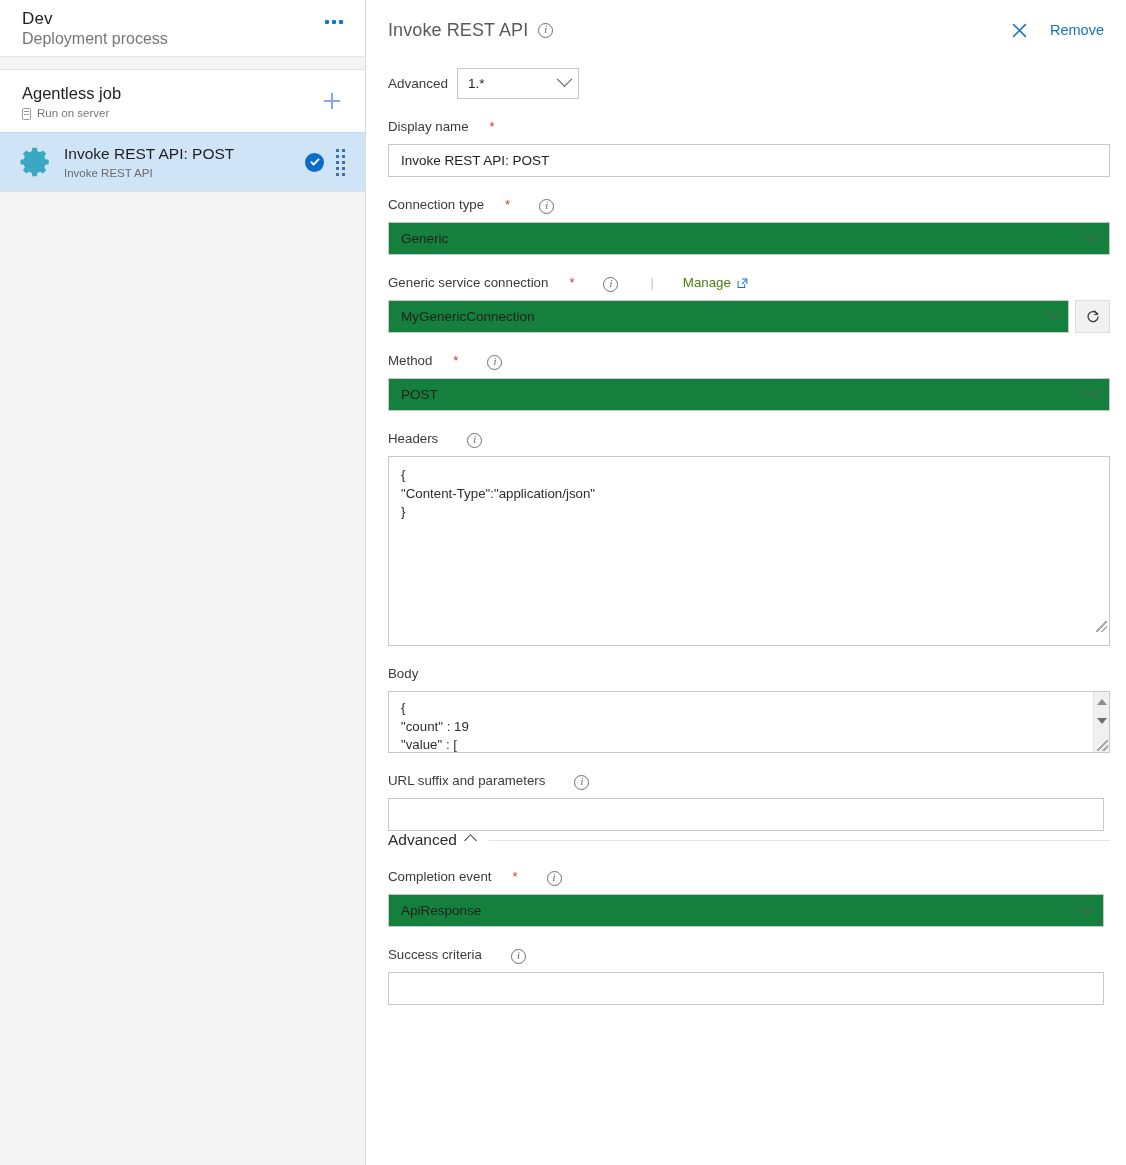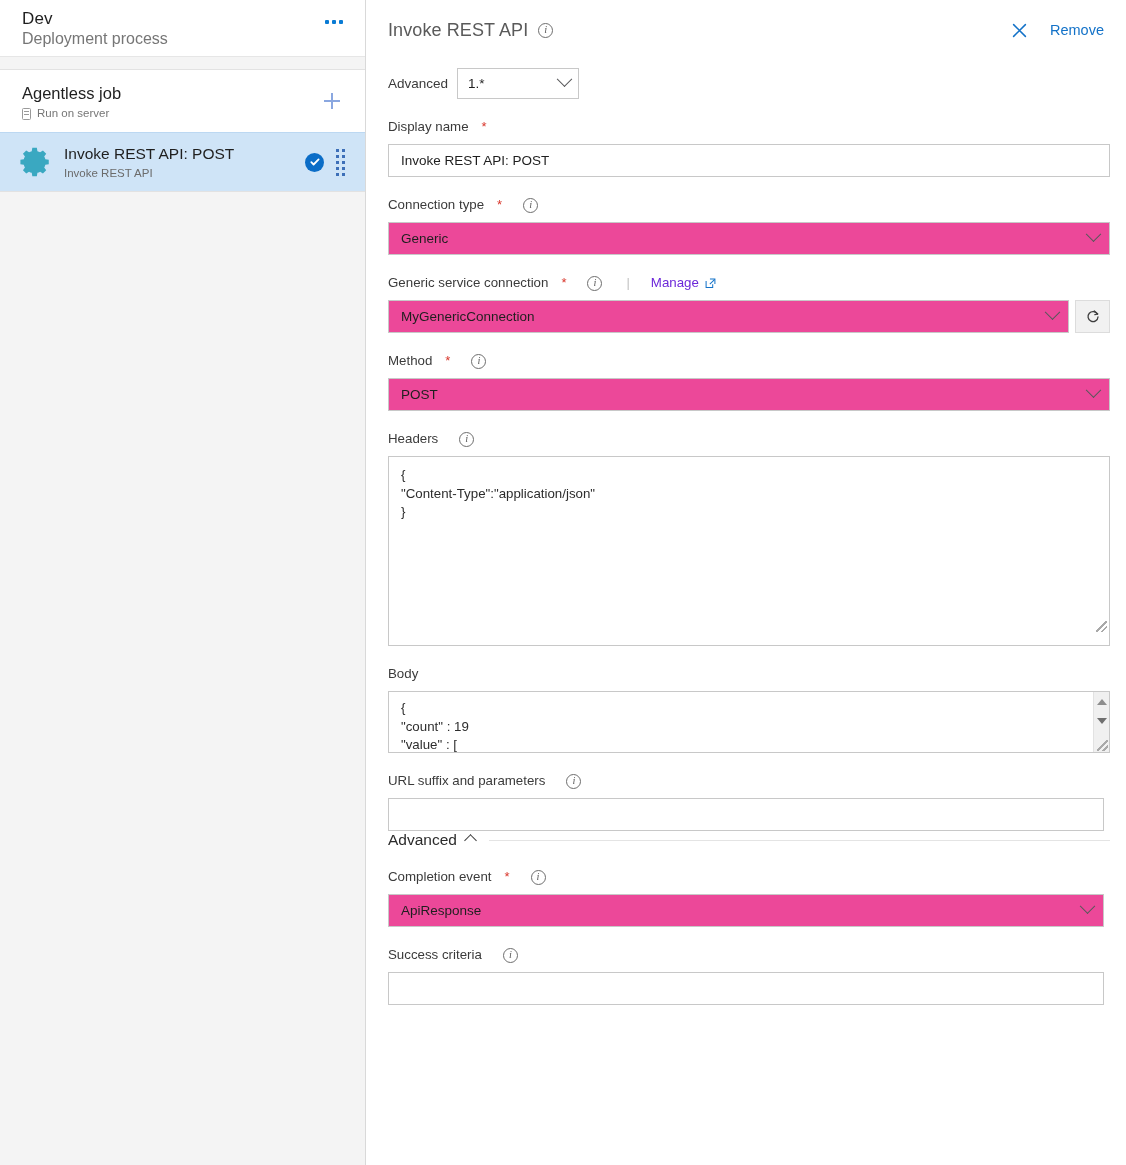--- a/index.html
+++ b/index.html
@@ -226,25 +226,25 @@
     padding: 0 8px 0 10px;
     font-size: 13.5px;
     color: #1f1f1f;
     justify-content: space-between;
     cursor: pointer;
   }
 
   .field { margin-top: 19px; }
   .field-label {
     display: flex;
-    align-items: center;
+    align-items: flex-end;
     font-size: 13.3px;
     color: #3b3b3b;
     margin-bottom: 8px;
-    gap: 12px;
+    gap: 20px;
     line-height: 18px;
   }
   .req { color: #d8352a; font-size: 13px; margin-left: 1px; }
   .info-icon {
     width: 15px; height: 15px;
     border: 1.15px solid #6e6e6e;
     border-radius: 50%;
     display: inline-flex;
     align-items: center;
     justify-content: center;
@@ -252,21 +252,21 @@
     font-style: italic;
     font-family: "Liberation Serif", serif;
     color: #5d5d5d;
     line-height: 1;
     margin-left: 9px;
     flex: 0 0 15px;
     cursor: pointer;
   }
   .sep-pipe { color: #c2c2c2; margin: 0 9px 0 12px; font-size: 13px; }
   .manage-link {
-    color: #6d28d9;
+    color: #4d7c0f;
     font-size: 13.3px;
     cursor: pointer;
     display: inline-flex;
     align-items: center;
     gap: 6px;
     margin-left: 0;
   }
 
   .text-input {
     width: 100%;
@@ -277,21 +277,21 @@
     color: #1f1f1f;
     padding: 0 12px;
     display: flex;
     align-items: center;
     font-family: "Liberation Sans", sans-serif;
   }
   .select-box {
     width: 100%;
     height: 33px;
     border: 1px solid #c8c8c8;
-    background: #ec4899;
+    background: #15803d;
     font-size: 13.5px;
     color: #1f1f1f;
     padding: 0 10px 0 12px;
     display: flex;
     align-items: center;
     justify-content: space-between;
     cursor: pointer;
   }
   .chev {
     width: 11px; height: 11px;

